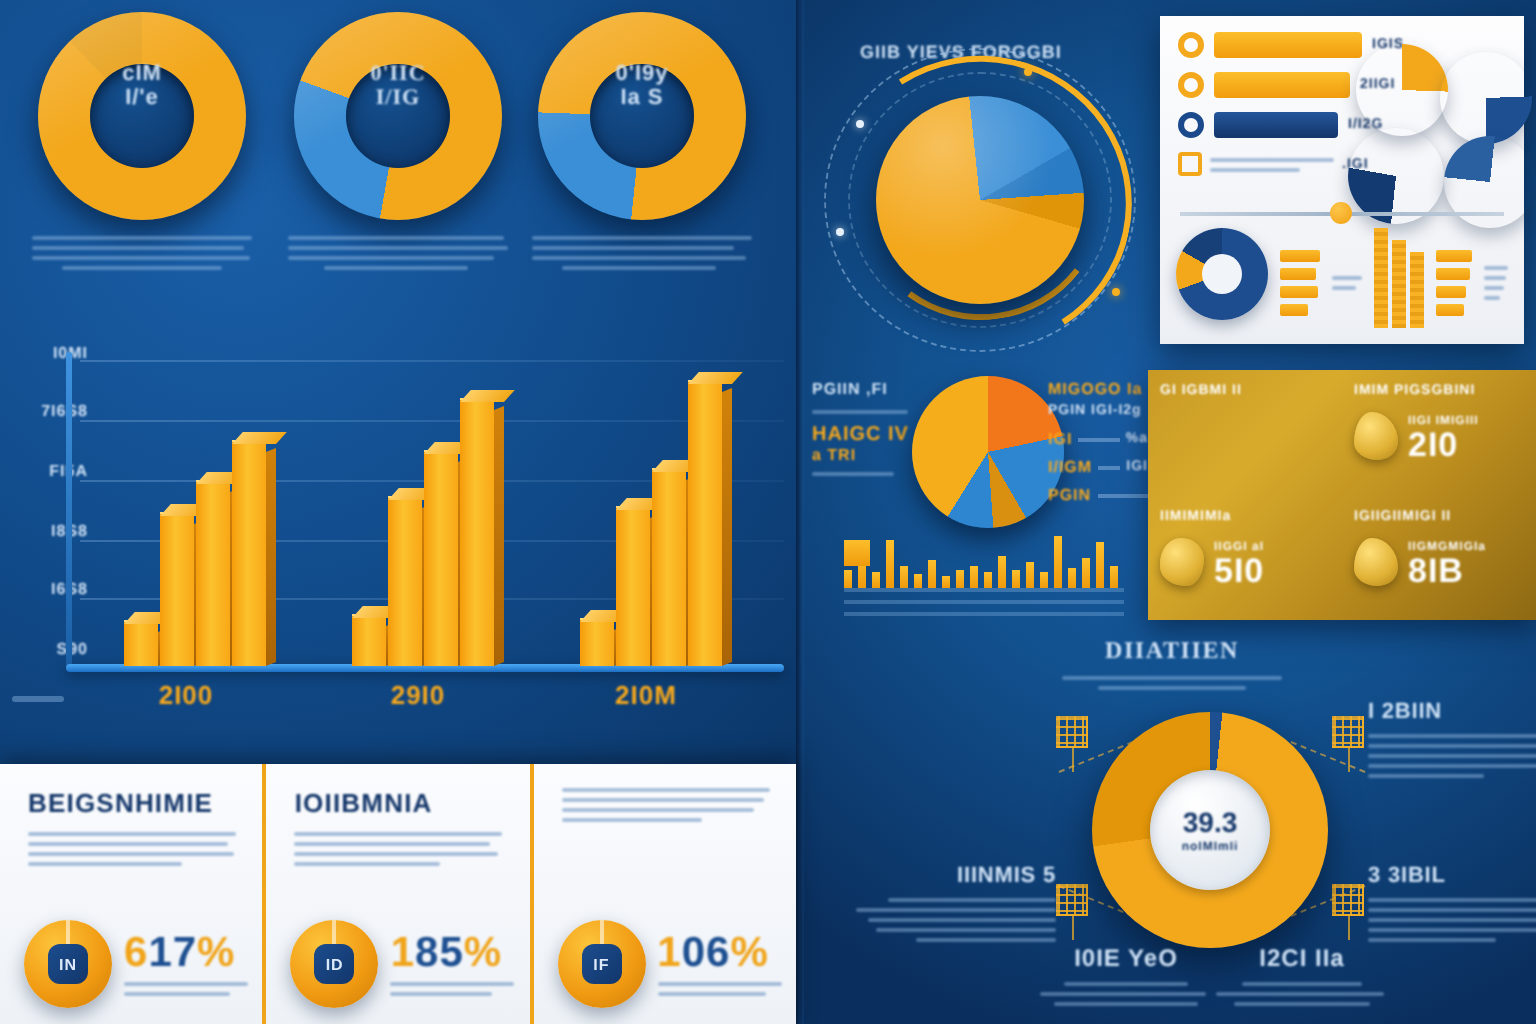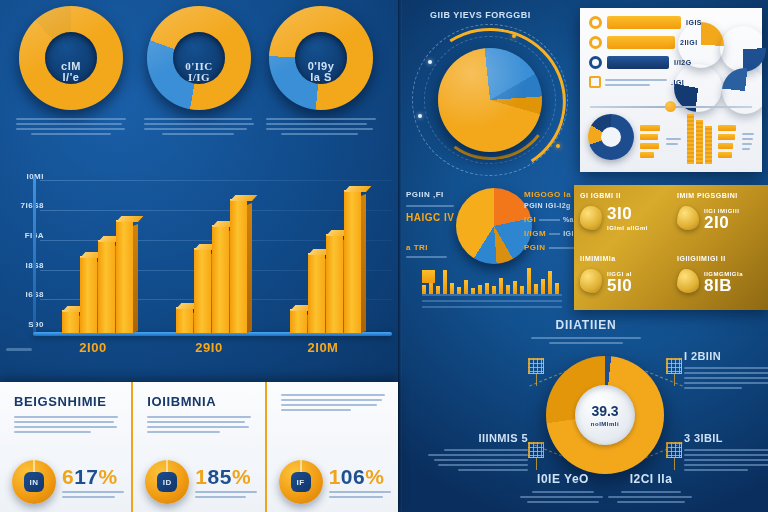--- a/index.html
+++ b/index.html
@@ -52,21 +52,21 @@
   .donut {
     position:absolute; left:50%; top:0; transform:translateX(-50%);
     width:104px; height:104px; border-radius:50%;
     box-shadow: 0 7px 14px rgba(2,14,34,.55);
   }
   .donut .hole {
     position:absolute; left:26px; top:26px; width:52px; height:52px;
     border-radius:50%;
     background:radial-gradient(circle at 40% 30%, #14508f, #0e3a6e 75%);
     box-shadow: inset 0 2px 7px rgba(2,14,34,.75);
-    display:flex; align-items:flex-end; justify-content:center;
+    display:flex; align-items:flex-start; justify-content:center;
   }
   .donut .hole .cap {
     text-align:center; line-height:1.05; font-size:11px;
   }
   .donut .gloss {
     position:absolute; inset:0; border-radius:50%;
     background:linear-gradient(150deg, rgba(255,255,255,.22) 0%, rgba(255,255,255,0) 46%);
     pointer-events:none;
   }
   .donut-caption { position:absolute; left:4px; top:112px; width:110px; }
@@ -150,21 +150,21 @@
     position:absolute; left:21px; top:0; width:2px; height:13px;
     background:rgba(255,255,255,.55);
   }
   .pctwrap { display:flex; flex-direction:column; }
   .pct { font-size:21px; font-weight:700; line-height:1; }
   .pct .a { color:#f0a41a; }
   .pct .b { color:#1d4f91; }
 
   
   .orbitpie { position:absolute; left:404px; top:4px; width:172px; height:176px; }
-  .orbitpie .title { position:absolute; left:26px; top:6px; font-size:9px; }
+  .orbitpie .title { position:absolute; left:26px; top:17px; font-size:9px; }
   .pie3d {
     position:absolute; left:34px; top:44px; width:104px; height:104px;
     border-radius:50%;
     box-shadow:0 8px 16px rgba(2,14,34,.6);
   }
   .pie3d .gloss2 {
     position:absolute; inset:0; border-radius:50%;
     background:radial-gradient(circle at 32% 24%, rgba(255,255,255,.28), rgba(255,255,255,0) 52%);
   }
   .arc {
@@ -262,21 +262,21 @@
     background:radial-gradient(circle at 35% 30%, #ffe07a, #e0b134 60%, #b1851b 100%);
     border-radius:48% 52% 40% 60% / 55% 45% 58% 42%;
     box-shadow:0 2px 5px rgba(60,42,8,.45);
   }
   .blob.vase { border-radius:40% 60% 46% 54% / 64% 62% 38% 36%; }
   .kpi .kval { font-size:17px; font-weight:700; line-height:1; }
   .kpi .ksub { font-size:6px; margin-top:3px; }
 
   
   .bigwrap { position:absolute; left:400px; top:312px; width:368px; height:200px; }
-  .bigtitle { position:absolute; left:126px; top:6px; width:120px; text-align:center; }
+  .bigtitle { position:absolute; left:126px; top:6px; width:120px; text-align:center;font-family:Liberation Serif, serif; }
   .bigdonut {
     position:absolute; left:146px; top:44px; width:118px; height:118px; border-radius:50%;
     background:conic-gradient(from 0deg, #1d4f91 0deg 6deg, #f3a81c 6deg 262deg, #e39609 262deg 360deg);
     box-shadow:0 8px 18px rgba(2,14,34,.55);
   }
   .bigdonut .bh {
     position:absolute; left:29px; top:29px; width:60px; height:60px; border-radius:50%;
     background:radial-gradient(circle at 38% 28%, #ffffff, #dfe6ee 85%);
     box-shadow:inset 0 2px 6px rgba(40,60,90,.25), 0 2px 5px rgba(0,0,0,.25);
     display:flex; flex-direction:column; align-items:center; justify-content:center;
@@ -599,21 +599,21 @@
   </div>
 
   <div class="pie2wrap">
 
     <div class="sidetext" style="left:2px; top:8px">
       <div class="ptxt" style="font-size:8px">PGIIN ,FI</div>
       <div class="lines" style="margin-top:6px">
         <div class="ln" style="width:100%"></div>
       </div>
       <div class="ptxt gold" style="font-size:10px;font-weight:700;margin-top:5px">HAIGC IV</div>
-      <div class="ptxt gold" style="font-size:8px;margin-top:20px">a TRI</div>
+      <div class="ptxt gold" style="font-size:8px;margin-top:0">a TRI</div>
       <div class="lines" style="margin-top:4px">
         <div class="ln" style="width:86%"></div>
       </div>
     </div>
 
     <div class="pie2" style="background:conic-gradient(from 0deg,
                  #f2761a 0deg 78deg,
                  #2f86d0 78deg 150deg,
                  #d98f10 150deg 176deg,
                  #2f86d0 176deg 212deg,
@@ -666,27 +666,20 @@
       <div class="mb" style="left:126px;height:23px"></div>
       <div class="mb" style="left:133px;height:11px"></div>
       <div style="position:absolute;left:0;top:2px;width:13px;height:13px;background:linear-gradient(to bottom,#fcbe2c,#ef9a0c)"></div>
     </div>
   </div>
 
   <div class="goldpanel">
 
     <div class="kpi">
       <div class="klabel ptxt white">GI IGBMI II</div>
-      <div class="krow">
-        <div class="blob"></div>
-        <div>
-          <div class="kval ptxt white">3I0</div>
-          <div class="ksub ptxt white">IGImI aIIGmI</div>
-        </div>
-      </div>
     </div>
 
     <div class="kpi">
       <div class="klabel ptxt white">IMIM PIGSGBINI</div>
       <div class="krow">
         <div class="blob vase"></div>
         <div>
           <div class="ksub ptxt white">IIGI IMIGIII</div>
           <div class="kval ptxt white">2I0</div>
         </div>

